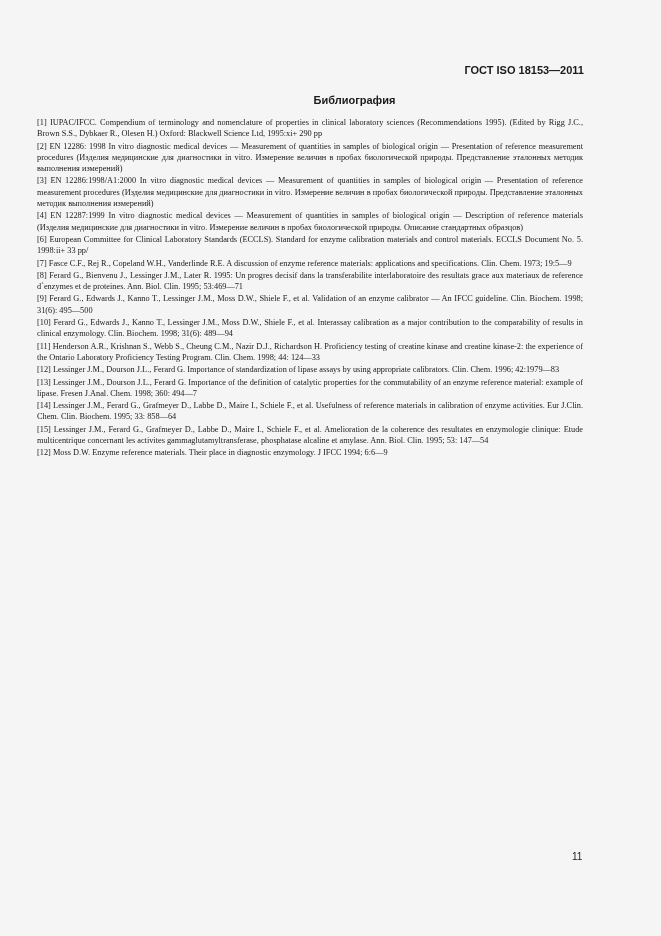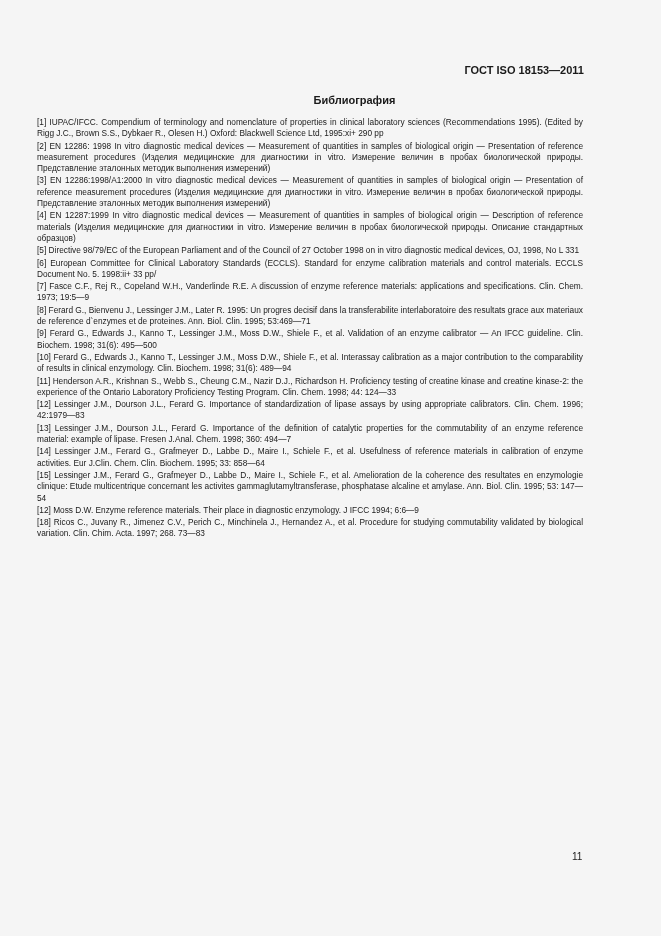--- a/index.html
+++ b/index.html
@@ -16,45 +16,43 @@
     font-weight: bold; font-size: 11px; letter-spacing: 0;
   }
   .title {
     position: absolute; top: 94px; left: 0; width: 661px;
     text-align: center; font-weight: bold; font-size: 11px; margin-left: 24px;
   }
   .refs {
     position: absolute; top: 117px; left: 37px; width: 546px;
     font-size: 8.3px; line-height: 11.3px;
   }
-  .ref { text-align: justify; margin: 0 0 1px 0; }
+  .ref { text-align: justify; margin: 0 0 1px 0; font-family: Liberation Serif, serif; }
   .page-num {
     position: absolute; top: 851px; left: 572px;
     font-size: 10px;
   }
 </style>
 </head>
 <body>
 
 <div class="doc-code">ГОСТ ISO 18153—2011</div>
 <div class="title">Библиография</div>
 
 <div class="refs">
   <p class="ref"><span>[1]</span> <span>IUPAC/IFCC. Compendium of terminology and nomenclature of properties in clinical laboratory sciences (Recommendations 1995). (Edited by Rigg J.C., Brown S.S., Dybkaer R., Olesen H.) Oxford: Blackwell Science Ltd, 1995:xi+ 290 pp</span></p>
   <p class="ref"><span>[2]</span> <span>EN 12286: 1998 In vitro diagnostic medical devices — Measurement of quantities in samples of biological origin — Presentation of reference measurement procedures (Изделия медицинские для диагностики in vitro. Измерение величин в пробах биологической природы. Представление эталонных методик выполнения измерений)</span></p>
   <p class="ref"><span>[3]</span> <span>EN 12286:1998/A1:2000 In vitro diagnostic medical devices — Measurement of quantities in samples of biological origin — Presentation of reference measurement procedures (Изделия медицинские для диагностики in vitro. Измерение величин в пробах биологической природы. Представление эталонных методик выполнения измерений)</span></p>
   <p class="ref"><span>[4]</span> <span>EN 12287:1999 In vitro diagnostic medical devices — Measurement of quantities in samples of biological origin — Description of reference materials (Изделия медицинские для диагностики in vitro. Измерение величин в пробах биологической природы. Описание стандартных образцов)</span></p>
-  <p class="ref"><span>[5]</span> <span>Directive 98/79/EC of the European Parliament and of the Council of 27 October 1998 on in vitro diagnostic medical devices, OJ, 1998, No L 331</span></p>
   <p class="ref"><span>[6]</span> <span>European Committee for Clinical Laboratory Standards (ECCLS). Standard for enzyme calibration materials and control materials. ECCLS Document No. 5. 1998:ii+ 33 pp/</span></p>
   <p class="ref"><span>[7]</span> <span>Fasce C.F., Rej R., Copeland W.H., Vanderlinde R.E. A discussion of enzyme reference materials: applications and specifications. Clin. Chem. 1973; 19:5—9</span></p>
   <p class="ref"><span>[8]</span> <span>Ferard G., Bienvenu J., Lessinger J.M., Later R. 1995: Un progres decisif dans la transferabilite interlaboratoire des resultats grace aux materiaux de reference d`enzymes et de proteines. Ann. Biol. Clin. 1995; 53:469—71</span></p>
   <p class="ref"><span>[9]</span> <span>Ferard G., Edwards J., Kanno T., Lessinger J.M., Moss D.W., Shiele F., et al. Validation of an enzyme calibrator — An IFCC guideline. Clin. Biochem. 1998; 31(6): 495—500</span></p>
   <p class="ref"><span>[10]</span> <span>Ferard G., Edwards J., Kanno T., Lessinger J.M., Moss D.W., Shiele F., et al. Interassay calibration as a major contribution to the comparability of results in clinical enzymology. Clin. Biochem. 1998; 31(6): 489—94</span></p>
   <p class="ref"><span>[11]</span> <span>Henderson A.R., Krishnan S., Webb S., Cheung C.M., Nazir D.J., Richardson H. Proficiency testing of creatine kinase and creatine kinase-2: the experience of the Ontario Laboratory Proficiency Testing Program. Clin. Chem. 1998; 44: 124—33</span></p>
   <p class="ref"><span>[12]</span> <span>Lessinger J.M., Dourson J.L., Ferard G. Importance of standardization of lipase assays by using appropriate calibrators. Clin. Chem. 1996; 42:1979—83</span></p>
   <p class="ref"><span>[13]</span> <span>Lessinger J.M., Dourson J.L., Ferard G. Importance of the definition of catalytic properties for the commutability of an enzyme reference material: example of lipase. Fresen J.Anal. Chem. 1998; 360: 494—7</span></p>
   <p class="ref"><span>[14]</span> <span>Lessinger J.M., Ferard G., Grafmeyer D., Labbe D., Maire I., Schiele F., et al. Usefulness of reference materials in calibration of enzyme activities. Eur J.Clin. Chem. Clin. Biochem. 1995; 33: 858—64</span></p>
   <p class="ref"><span>[15]</span> <span>Lessinger J.M., Ferard G., Grafmeyer D., Labbe D., Maire I., Schiele F., et al. Amelioration de la coherence des resultates en enzymologie clinique: Etude multicentrique concernant les activites gammaglutamyltransferase, phosphatase alcaline et amylase. Ann. Biol. Clin. 1995; 53: 147—54</span></p>
   <p class="ref"><span>[12]</span> <span>Moss D.W. Enzyme reference materials. Their place in diagnostic enzymology. J IFCC 1994; 6:6—9</span></p>
-  <p class="ref"><span>[18]</span> <span>Ricos C., Juvany R., Jimenez C.V., Perich C., Minchinela J., Hernandez A., et al. Procedure for studying commutability validated by biological variation. Clin. Chim. Acta. 1997; 268. 73—83</span></p>
 </div>
 
 <div class="page-num">11</div>
 
 </body></html>

